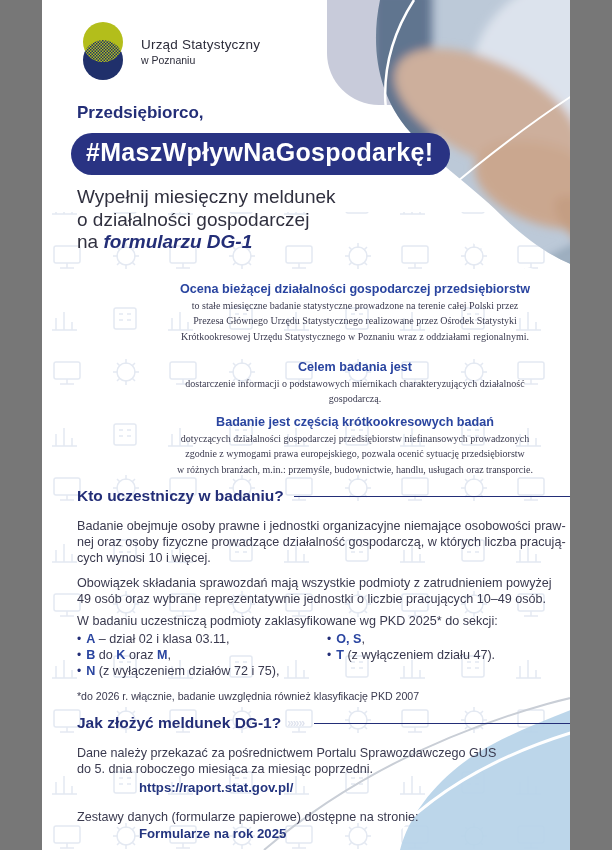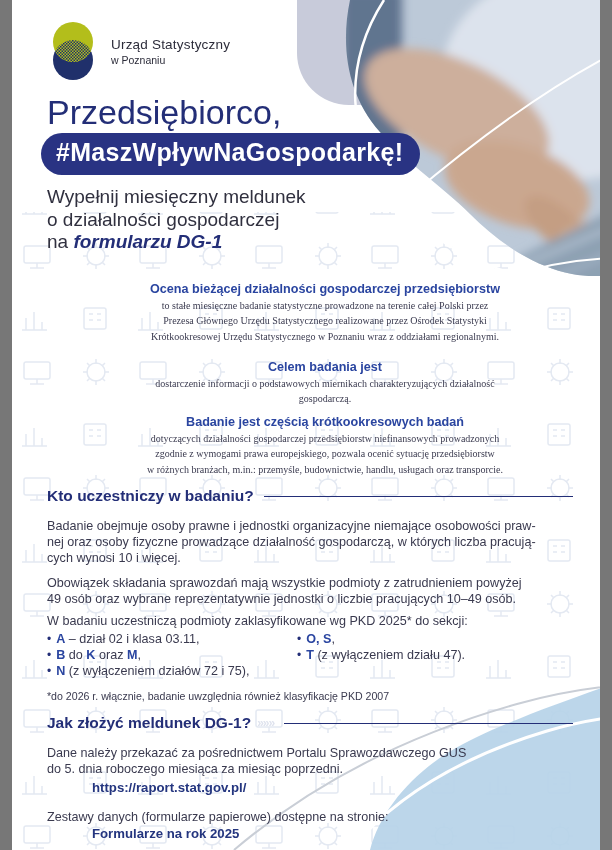--- a/index.html
+++ b/index.html
@@ -1,39 +1,39 @@
 <!DOCTYPE html>
 <html lang="pl" style="--navy: #232e77; --blue-heading: #2a45a0; --body-text: #3a3a4f; --pill-bg: #293383; --logo-lime: #b3be1b; --logo-navy: #20306b; --swoosh-blue: #b6d3e8; --lavender: #c8cbda;"><head>
 <meta charset="utf-8">
 <style>
   html,body{margin:0;padding:0;background:#777;}
   .page{
     position:relative;
-    width:588px;height:850px;
+    width:528px;height:850px;
     margin:0 auto;
     background:#ffffff;
     overflow:hidden;
     font-family:"Liberation Sans", sans-serif;
     --navy:#232e77;
     --blue-heading:#2a45a0;
     --link:#24357f;
     --body:#3a3a4f;
     --pill-bg:#293383;
   }
   .abs{position:absolute;}
   .bg-svg{position:absolute;left:0;top:0;z-index:0;}
 
   
   .logo{position:absolute;left:33px;top:22px;display:flex;align-items:center;z-index:3;}
   .logo-text{margin-left:10px;color:#2c2c3a;}
   .logo-org{font-size:13.5px;letter-spacing:.2px;}
   .logo-city{font-size:10.5px;margin-top:2px;}
 
   
-  .hero-title{left:35px;top:93px;font-size:34px;font-weight:normal;color:var(--navy);z-index:3;}
+  .hero-title{left:35px;top:103px;font-size:17px;font-weight:bold;color:var(--navy);z-index:3;}
   .pill{
     left:29px;top:133px;z-index:3;
     background:var(--pill-bg);color:#fff;
     font-size:25px;font-weight:bold;letter-spacing:.3px;
     padding:5px 17px 8px 15px;border-radius:21px;
   }
   .subtitle{left:35px;top:186px;z-index:3;font-size:19px;line-height:22.5px;color:#30303f;}
   .subtitle .seg-b{color:var(--navy);font-style:italic;}
 
   
@@ -48,21 +48,21 @@
 
   .para{left:35px;width:556px;font-size:12.6px;color:var(--body);line-height:15.8px;white-space:pre-line;z-index:2;}
 
   .pkd-col{z-index:2;font-size:12.6px;color:var(--body);line-height:16.2px;}
   .pkd-item{display:flex;}
   .bullet{color:var(--navy);margin-right:5px;font-size:12px;}
   .seg-b{font-weight:bold;color:var(--blue-heading);}
 
   .footnote{left:35px;font-size:10.6px;color:var(--body);z-index:2;}
 
-  .link{left:35px;font-size:13.2px;font-weight:bold;color:var(--link);z-index:2;text-decoration:none;cursor:pointer;padding-left:45px;}
+  .link{left:52px;font-size:13.2px;font-weight:bold;color:var(--link);z-index:2;text-decoration:none;cursor:pointer;padding-left:45px;}
 </style>
 </head>
 <body>
 
 <div class="page">
 
   <svg class="bg-svg" width="612" height="850" viewBox="0 0 612 850">
     <defs>
       <pattern id="wm" width="116" height="116" patternUnits="userSpaceOnUse">
         <g stroke="#e4e9f2" stroke-width="1.5" fill="none">

